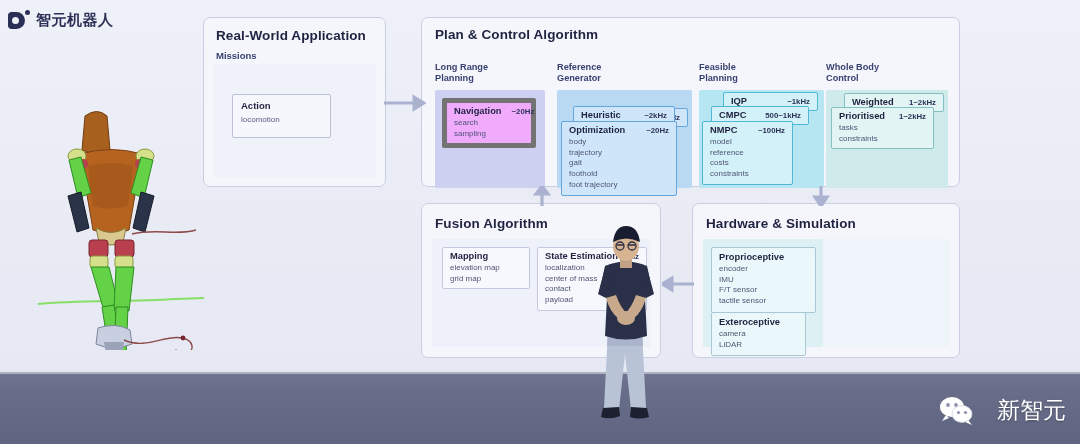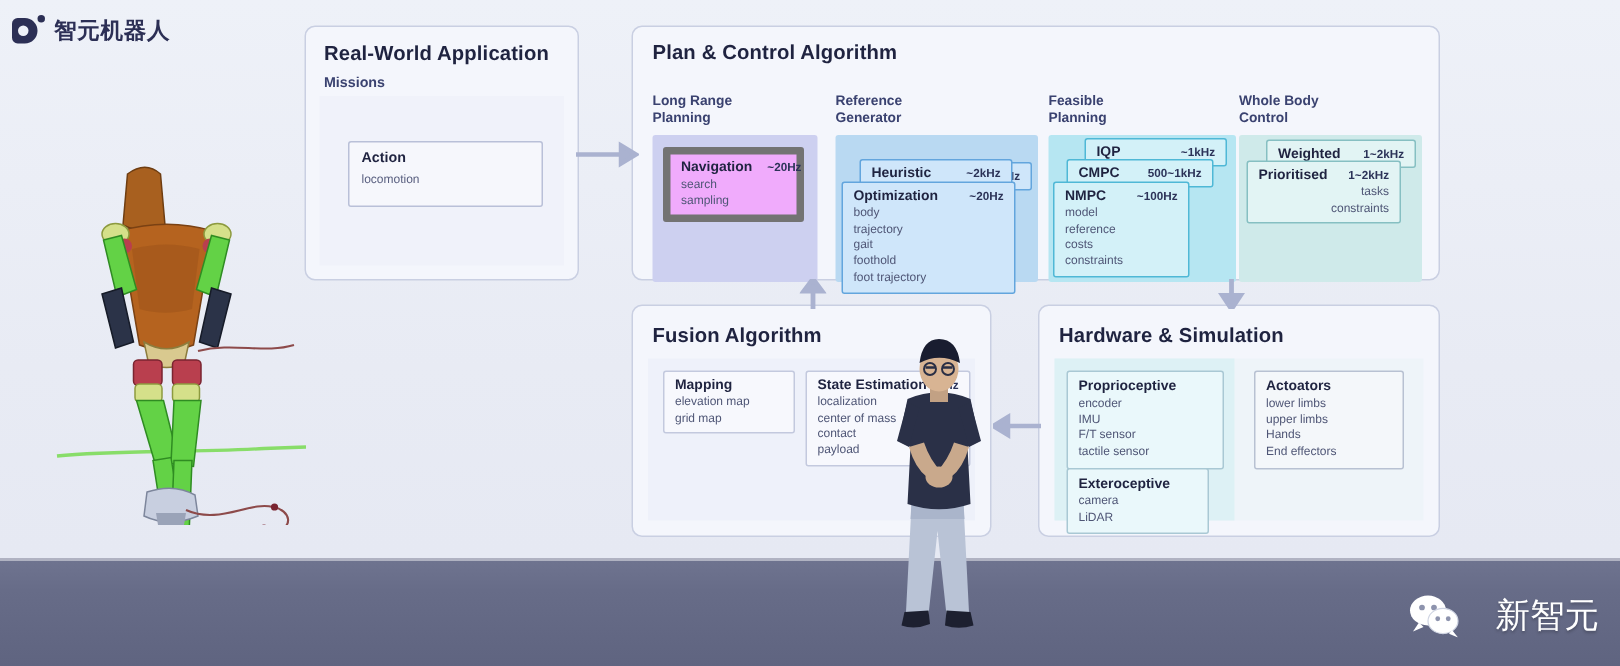--- a/index.html
+++ b/index.html
@@ -64,21 +64,21 @@
 
   
   #p-realworld { left:203px; top:17px; width:183px; height:170px; }
   #p-realworld .panel-title { position:absolute; left:12px; top:10px; }
   #p-realworld .missions { position:absolute; left:12px; top:32px; font-size:9.5px; font-weight:700; color:#3a4270;}
   #rw-inner {
     position:absolute; left:9px; top:46px; right:9px; bottom:9px;
     background:#f0f2fa;
   }
   #rw-action {
-    position:absolute; left:19px; top:30px; width:130px; height:44px;
+    position:absolute; left:19px; top:30px; width:99px; height:44px;
     border:1px solid #b9c0d8; background:#f6f7fc; border-radius:2px;
     padding:5px 12px 0 8px;
   }
   #rw-action .h { font-size:9.5px; font-weight:700; color:#1f2340; }
   #rw-action .b { font-size:8px; color:#5a6080; margin-top:4px; }
 
   
   #p-plan { left:421px; top:17px; width:539px; height:170px; }
   #p-plan .panel-title { position:absolute; left:13px; top:9px; }
   .col { position:absolute; top:44px; }
@@ -98,21 +98,21 @@
   
   .well.purple { background:#cdd0f0; }
   .card.purple { background:#f0abfc; border:5px solid #737373; }
   
   .well.blue { background:#b9d9f2; }
   .card.blue { background:#cfe6fa; border:1px solid #63a5dd; }
   
   .well.cyan { background:#b6e6f2; }
   .card.cyan { background:#d3f1f8; border:1px solid #4fb8d6; }
   
-  .well.teal { background:#cfeaea;text-align:right; }
+  .well.teal { background:#cfeaea; }
   .card.teal { background:#e2f4f4; border:1px solid #86bfc2; }
 
   
   #p-fusion { left:421px; top:203px; width:240px; height:155px; }
   #p-fusion .panel-title { position:absolute; left:13px; top:12px; }
   #fusion-well { position:absolute; left:10px; top:35px; right:10px; bottom:10px; background:#eef1fa; }
   #fusion-well .card { background:#f7f8fd; border:1px solid #c3c9de; }
 
   
   #p-hardware { left:692px; top:203px; width:268px; height:155px; }
@@ -338,27 +338,20 @@
       <div class="ttl">Proprioceptive</div>
       <div class="items" style="white-space:pre-line">encoder
 IMU
 F/T sensor
 tactile sensor</div>
     </div>
     <div class="hwcard" style="left:8px; top:73px; width:95px; background:#eaf8fb; border:1px solid #a9c8d4;">
       <div class="ttl">Exteroceptive</div>
       <div class="items" style="white-space:pre-line">camera
 LiDAR</div>
-    </div>
-    <div class="hwcard" style="left:133px; top:8px; width:100px; background:#f4f7fa; border:1px solid #b8c1d2;">
-      <div class="ttl">Actoators</div>
-      <div class="items" style="white-space:pre-line">lower limbs
-upper limbs
-Hands
-End effectors</div>
     </div>
   </div>
 </div>
 
 <svg class="arrow" style="left:384px; top:94px; width:42px; height:18px;" viewBox="0 0 42 18">
   <path d="M0 9 L30 9 M30 3 L40 9 L30 15 Z" stroke="#aab2d0" stroke-width="3" fill="#aab2d0"></path>
 </svg>
 
 <svg class="arrow" style="left:533px; top:186px; width:18px; height:20px;" viewBox="0 0 18 20">
   <path d="M9 20 L9 7 M3 8 L9 0 L15 8 Z" stroke="#aab2d0" stroke-width="3.2" fill="#aab2d0"></path>

